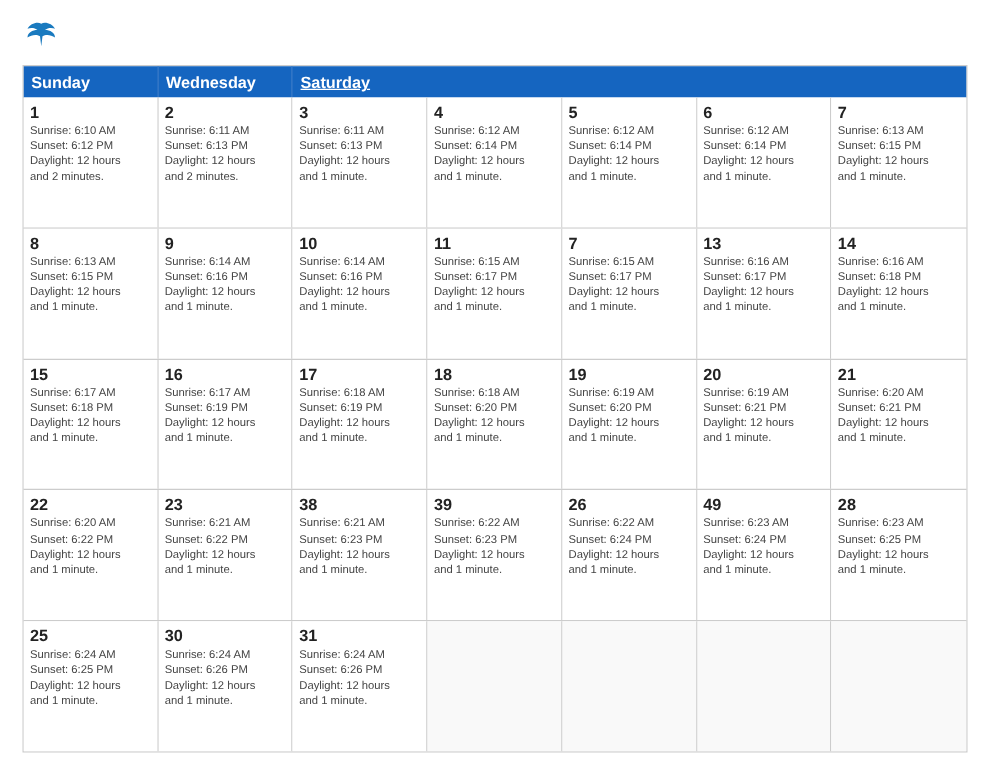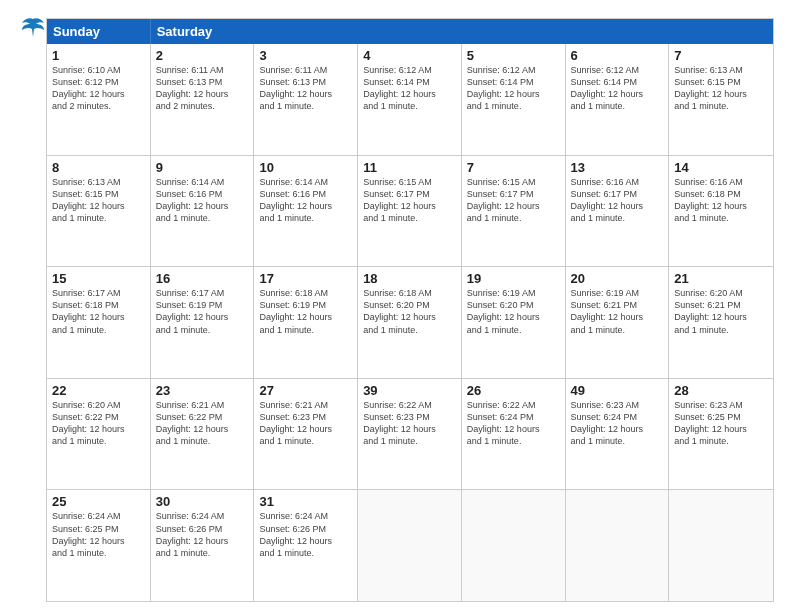--- a/index.html
+++ b/index.html
@@ -8,20 +8,21 @@
       background: #fff;
       width: 792px;
       height: 612px;
       overflow: hidden;
     }
     .page {
       width: 792px;
       height: 612px;
       padding: 18px 18px 10px 18px;
       display: flex;
+      flex-direction: column;
     }
     .header {
       display: flex;
       justify-content: space-between;
       align-items: flex-start;
       margin-bottom: 10px;
     }
     .logo {
       display: flex;
       align-items: center;
@@ -50,21 +51,21 @@
       background: #1565c0;
     }
     .cal-header-cell {
       color: #fff;
       font-weight: bold;
       font-size: 13px;
       padding: 5px 6px;
       text-align: left;
       border-right: 1px solid #3a7bc8;
     }
-    .cal-header-cell:last-child { border-right: none; }
+    .cal-header-cell:last-child { border-right: none; text-decoration: underline; }
     .cal-body {
       flex: 1;
       display: flex;
       flex-direction: column;
     }
     .cal-row {
       display: grid;
       grid-template-columns: repeat(7, 1fr);
       flex: 1;
       border-top: 1px solid #ccc;
@@ -113,20 +114,21 @@
     </div>
     <div class="title-section">
       <div class="month-title"></div>
       <div class="location"></div>
     </div>
   </div>
 
   <div class="calendar">
     <div class="cal-header" id="cal-header">
         <div class="cal-header-cell">Sunday</div>
+        <div class="cal-header-cell">Wednesday</div>
         <div class="cal-header-cell">Saturday</div>
       </div>
     <div class="cal-body" id="cal-body">
         <div class="cal-row">
           <div class="cal-cell">
             <span class="day-num">1</span>
             <div class="cell-info">Sunrise: 6:10 AM<br>Sunset: 6:12 PM<br>Daylight: 12 hours<br>and 2 minutes.</div>
           </div>
           <div class="cal-cell">
             <span class="day-num">2</span>
@@ -216,21 +218,21 @@
         <div class="cal-row">
           <div class="cal-cell">
             <span class="day-num">22</span>
             <div class="cell-info">Sunrise: 6:20 AM<br>Sunset: 6:22 PM<br>Daylight: 12 hours<br>and 1 minute.</div>
           </div>
           <div class="cal-cell">
             <span class="day-num">23</span>
             <div class="cell-info">Sunrise: 6:21 AM<br>Sunset: 6:22 PM<br>Daylight: 12 hours<br>and 1 minute.</div>
           </div>
           <div class="cal-cell">
-            <span class="day-num">27</span>
+            <span class="day-num">38</span>
             <div class="cell-info">Sunrise: 6:21 AM<br>Sunset: 6:23 PM<br>Daylight: 12 hours<br>and 1 minute.</div>
           </div>
           <div class="cal-cell">
             <span class="day-num">39</span>
             <div class="cell-info">Sunrise: 6:22 AM<br>Sunset: 6:23 PM<br>Daylight: 12 hours<br>and 1 minute.</div>
           </div>
           <div class="cal-cell">
             <span class="day-num">26</span>
             <div class="cell-info">Sunrise: 6:22 AM<br>Sunset: 6:24 PM<br>Daylight: 12 hours<br>and 1 minute.</div>
           </div>

